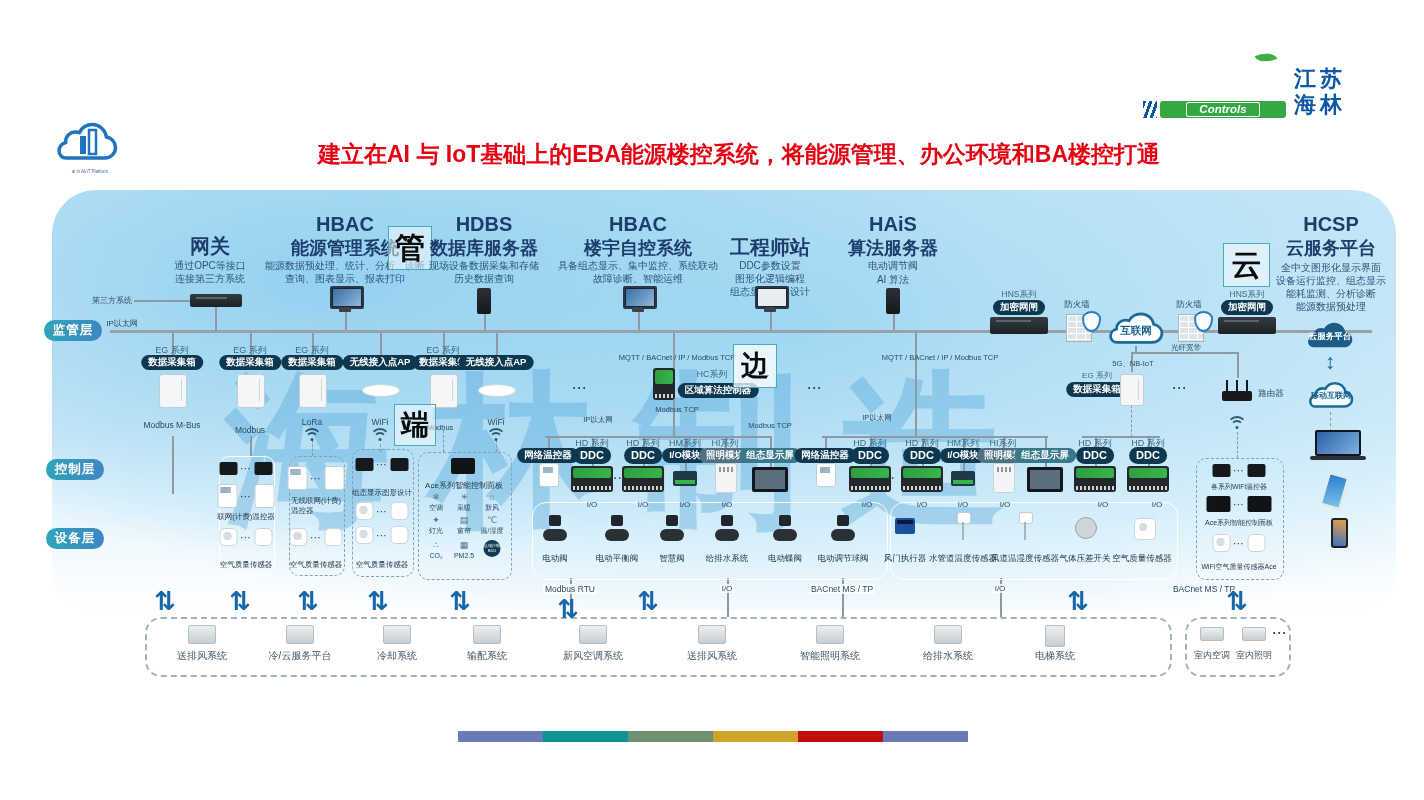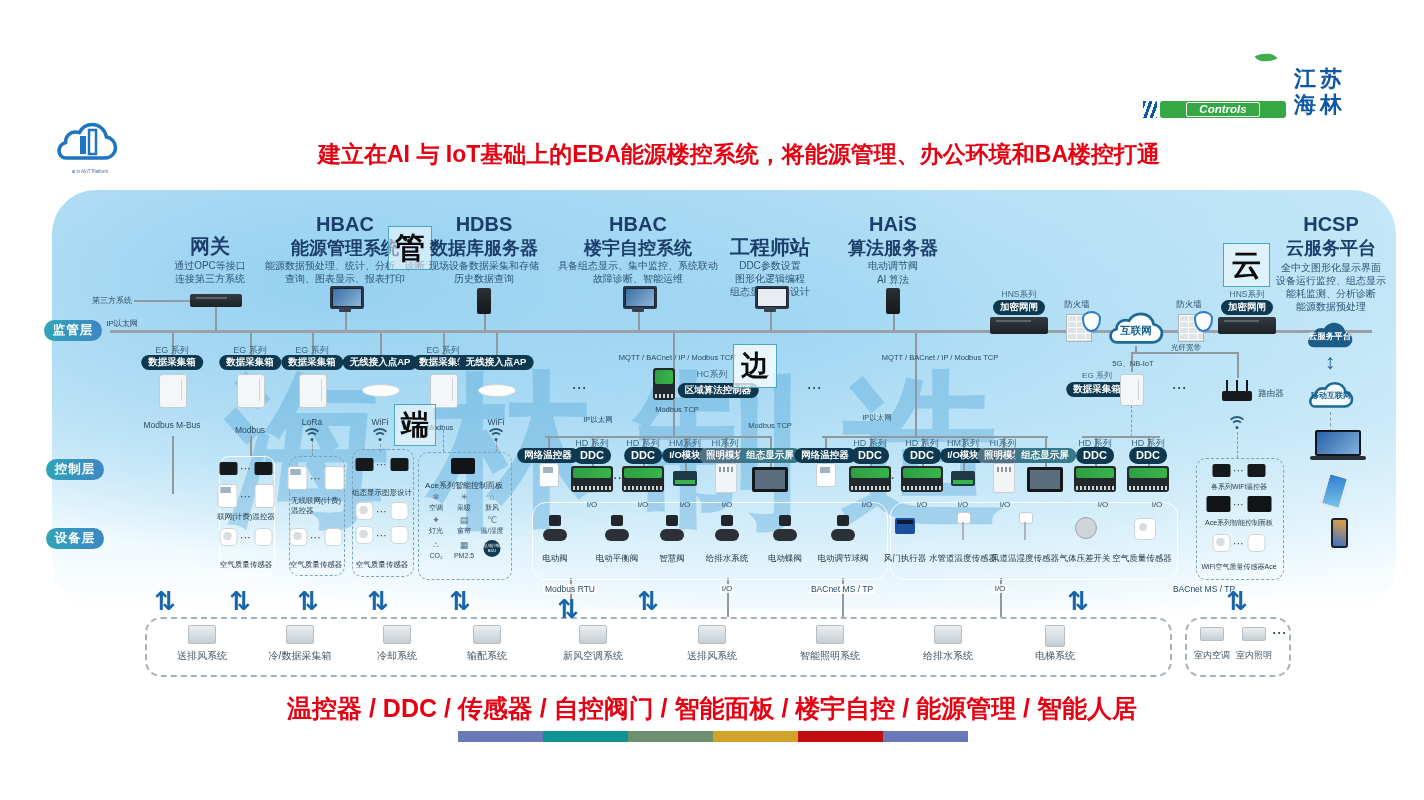--- a/index.html
+++ b/index.html
@@ -683,21 +683,21 @@
   <div class="ud" style="left:460px;top:588px">⇅</div>
   <div class="ud" style="left:568px;top:596px">⇅</div>
   <div class="ud" style="left:648px;top:588px">⇅</div>
   <div class="ud" style="left:1078px;top:588px">⇅</div>
   <div class="ud" style="left:1237px;top:588px">⇅</div>
 
   <div class="bigbox" style="left:145px;top:617px;width:1023px;height:56px"></div>
   <div class="sysicon" style="left:202px;top:625px"></div>
   <div class="sys-lbl" style="left:202px;top:649px">送排风系统</div>
   <div class="sysicon" style="left:300px;top:625px"></div>
-  <div class="sys-lbl" style="left:300px;top:649px">冷/数据采集箱</div>
+  <div class="sys-lbl" style="left:300px;top:649px">冷/云服务平台</div>
   <div class="sysicon" style="left:397px;top:625px"></div>
   <div class="sys-lbl" style="left:397px;top:649px">冷却系统</div>
   <div class="sysicon" style="left:487px;top:625px"></div>
   <div class="sys-lbl" style="left:487px;top:649px">输配系统</div>
   <div class="sysicon" style="left:593px;top:625px"></div>
   <div class="sys-lbl" style="left:593px;top:649px">新风空调系统</div>
   <div class="sysicon" style="left:712px;top:625px"></div>
   <div class="sys-lbl" style="left:712px;top:649px">送排风系统</div>
   <div class="sysicon" style="left:830px;top:625px"></div>
   <div class="sys-lbl" style="left:830px;top:649px">智能照明系统</div>
@@ -706,21 +706,20 @@
   <div class="sysicon" style="left:1055px;top:625px;width:18px;height:20px"></div>
   <div class="sys-lbl" style="left:1055px;top:649px">电梯系统</div>
 
   <div class="bigbox" style="left:1185px;top:617px;width:102px;height:56px"></div>
   <div class="sysicon" style="left:1212px;top:627px;width:22px;height:12px"></div>
   <div class="sys-lbl" style="left:1212px;top:649px;font-size:9px">室内空调</div>
   <div class="sysicon" style="left:1254px;top:627px;width:22px;height:12px"></div>
   <div class="sys-lbl" style="left:1254px;top:649px;font-size:9px">室内照明</div>
   <div class="dots" style="left:1280px;top:626px">···</div>
 
-  <div class="foot">温控器 / DDC / 传感器 / 自控阀门 / 智能面板 / 楼宇自控 / 能源管理 / 智能人居</div>
   <div class="bar b0" style="left:458px"></div>
   <div class="bar b1" style="left:543px"></div>
   <div class="bar b2" style="left:628px"></div>
   <div class="bar b3" style="left:713px"></div>
   <div class="bar b4" style="left:798px"></div>
   <div class="bar b5" style="left:883px"></div>
 
 </div>
 
 </body></html>

